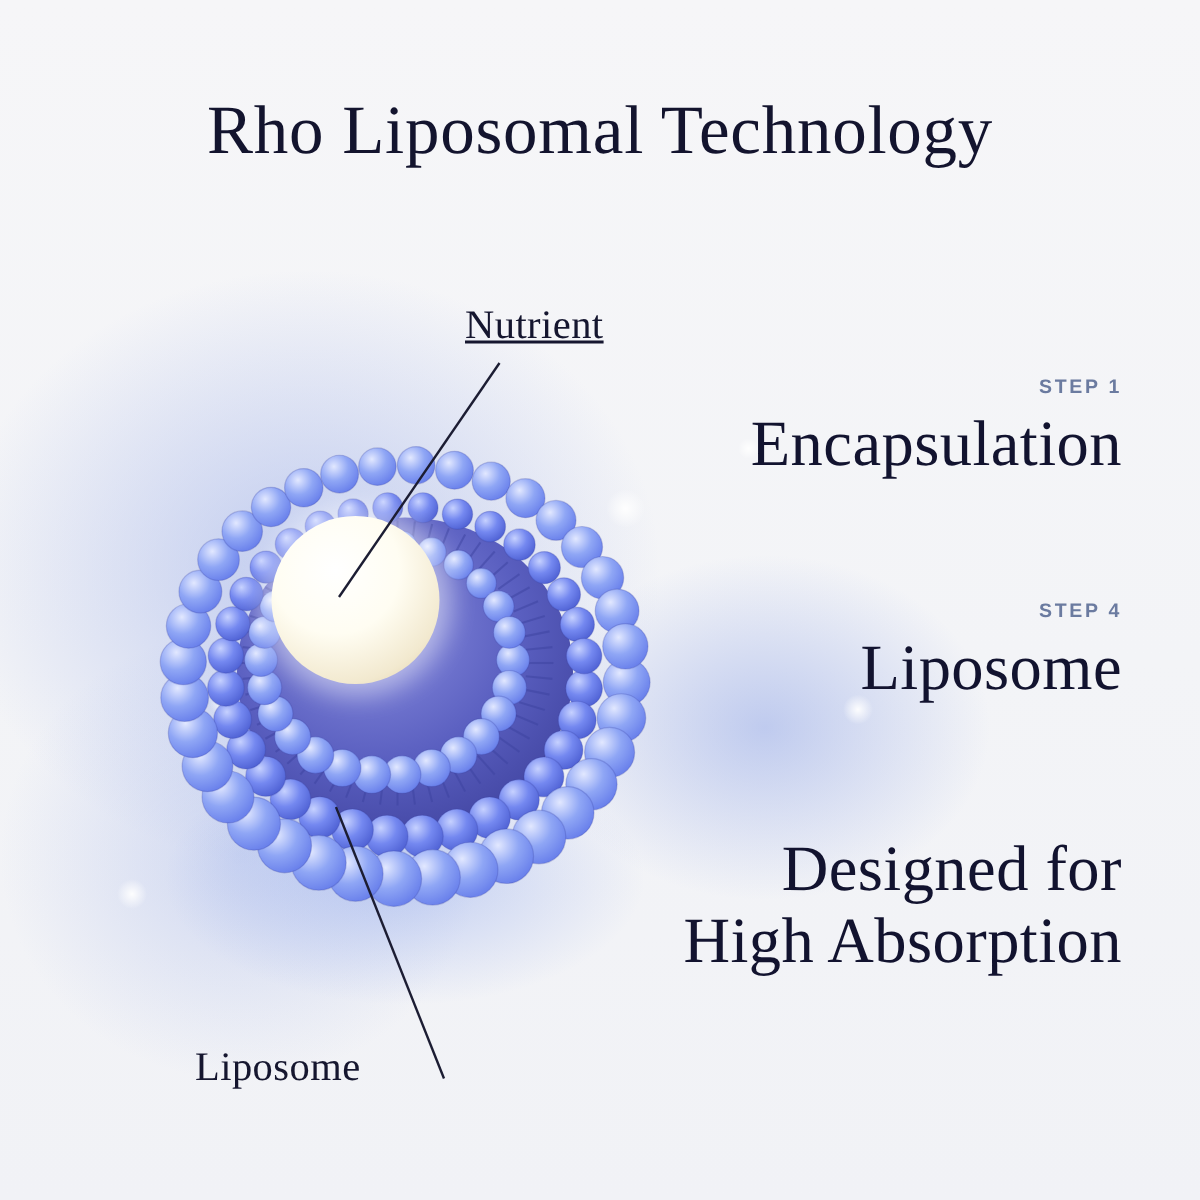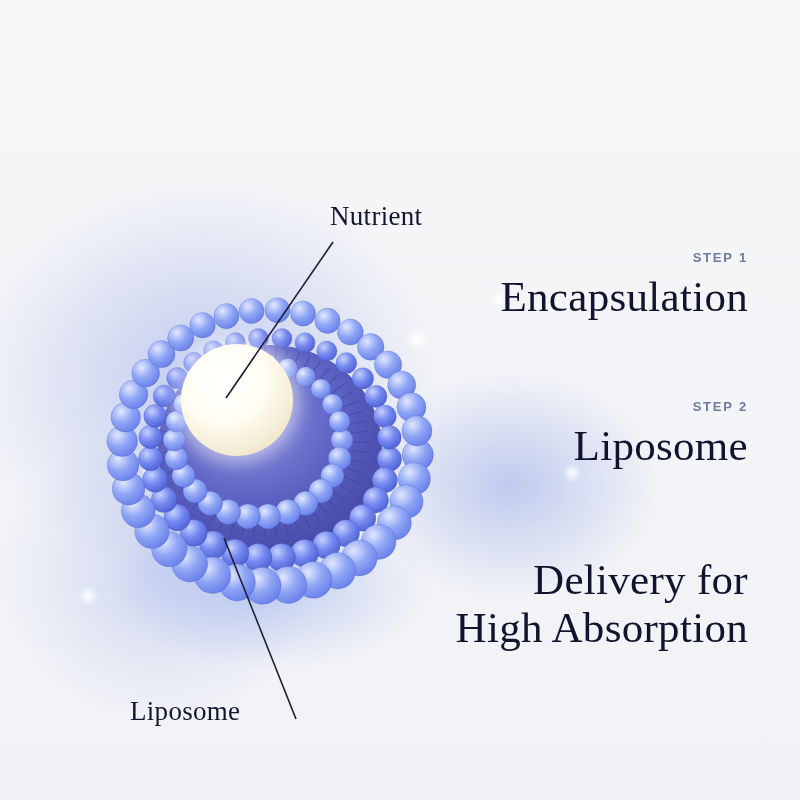--- a/index.html
+++ b/index.html
@@ -28,21 +28,21 @@
   .title{
     position:absolute;top:60px;left:0;width:800px;margin:0;
     text-align:center;font-size:46px;font-weight:500;color:#13142e;
     letter-spacing:0.5px;
   }
   .liposome-wrap{position:absolute;left:40px;top:210px;width:460px;height:470px;}
   .pointer-lines{position:absolute;left:0;top:0;width:800px;height:800px;pointer-events:none;}
   .callout{
     position:absolute;font-size:27px;color:#15162f;letter-spacing:0.3px;
   }
-  .nutrient-label{left:330px;top:201px;}
+  .nutrient-label{left:310px;top:201px;text-decoration:underline;}
   .liposome-label{left:130px;top:696px;}
 
   .steps{
     position:absolute;top:250px;right:52px;display:flex;flex-direction:column;
     gap:78px;text-align:right;margin-left:28px;
   }
   .step-kicker{
     font-family:"Liberation Sans",sans-serif;font-size:13px;font-weight:600;
     letter-spacing:1.8px;color:#6b7ba0;
   }
@@ -59,20 +59,21 @@
   <div class="glow glow-1"></div>
   <div class="glow glow-2"></div>
   <div class="glow glow-3"></div>
   <div class="glow glow-4"></div>
   <div class="sparkle sp-1"></div>
   <div class="sparkle sp-2"></div>
   <div class="sparkle sp-3"></div>
   <div class="sparkle sp-4"></div>
   <div class="sparkle sp-5"></div>
 
+  <h1 class="title">Rho Liposomal Technology</h1>
 
   <div class="liposome-wrap">
     <svg id="liposome-art" width="460" height="470" viewBox="0 0 460 470">
       <defs>
         <radialGradient id="gBead" cx="0.35" cy="0.30" r="0.85">
           <stop offset="0%" stop-color="#e2e8ff"></stop>
           <stop offset="45%" stop-color="#8fa6f5"></stop>
           <stop offset="100%" stop-color="#5d74e8"></stop>
         </radialGradient>
         <radialGradient id="gBeadDark" cx="0.35" cy="0.30" r="0.85">
@@ -258,22 +259,22 @@
 
   <div class="callout nutrient-label">Nutrient</div>
   <div class="callout liposome-label">Liposome</div>
 
   <div class="steps">
     <div class="step">
       <div class="step-kicker">STEP 1</div>
       <div class="step-title">Encapsulation</div>
     </div>
     <div class="step">
-      <div class="step-kicker">STEP 2</div>
+      <div class="step-kicker">STEP 4</div>
       <div class="step-title">Liposome</div>
     </div>
     <div class="step">
-      <div class="step-title">Delivery for
+      <div class="step-title">Designed for
 High Absorption</div>
     </div>
   </div>
 
 </div>
 
 </body></html>

